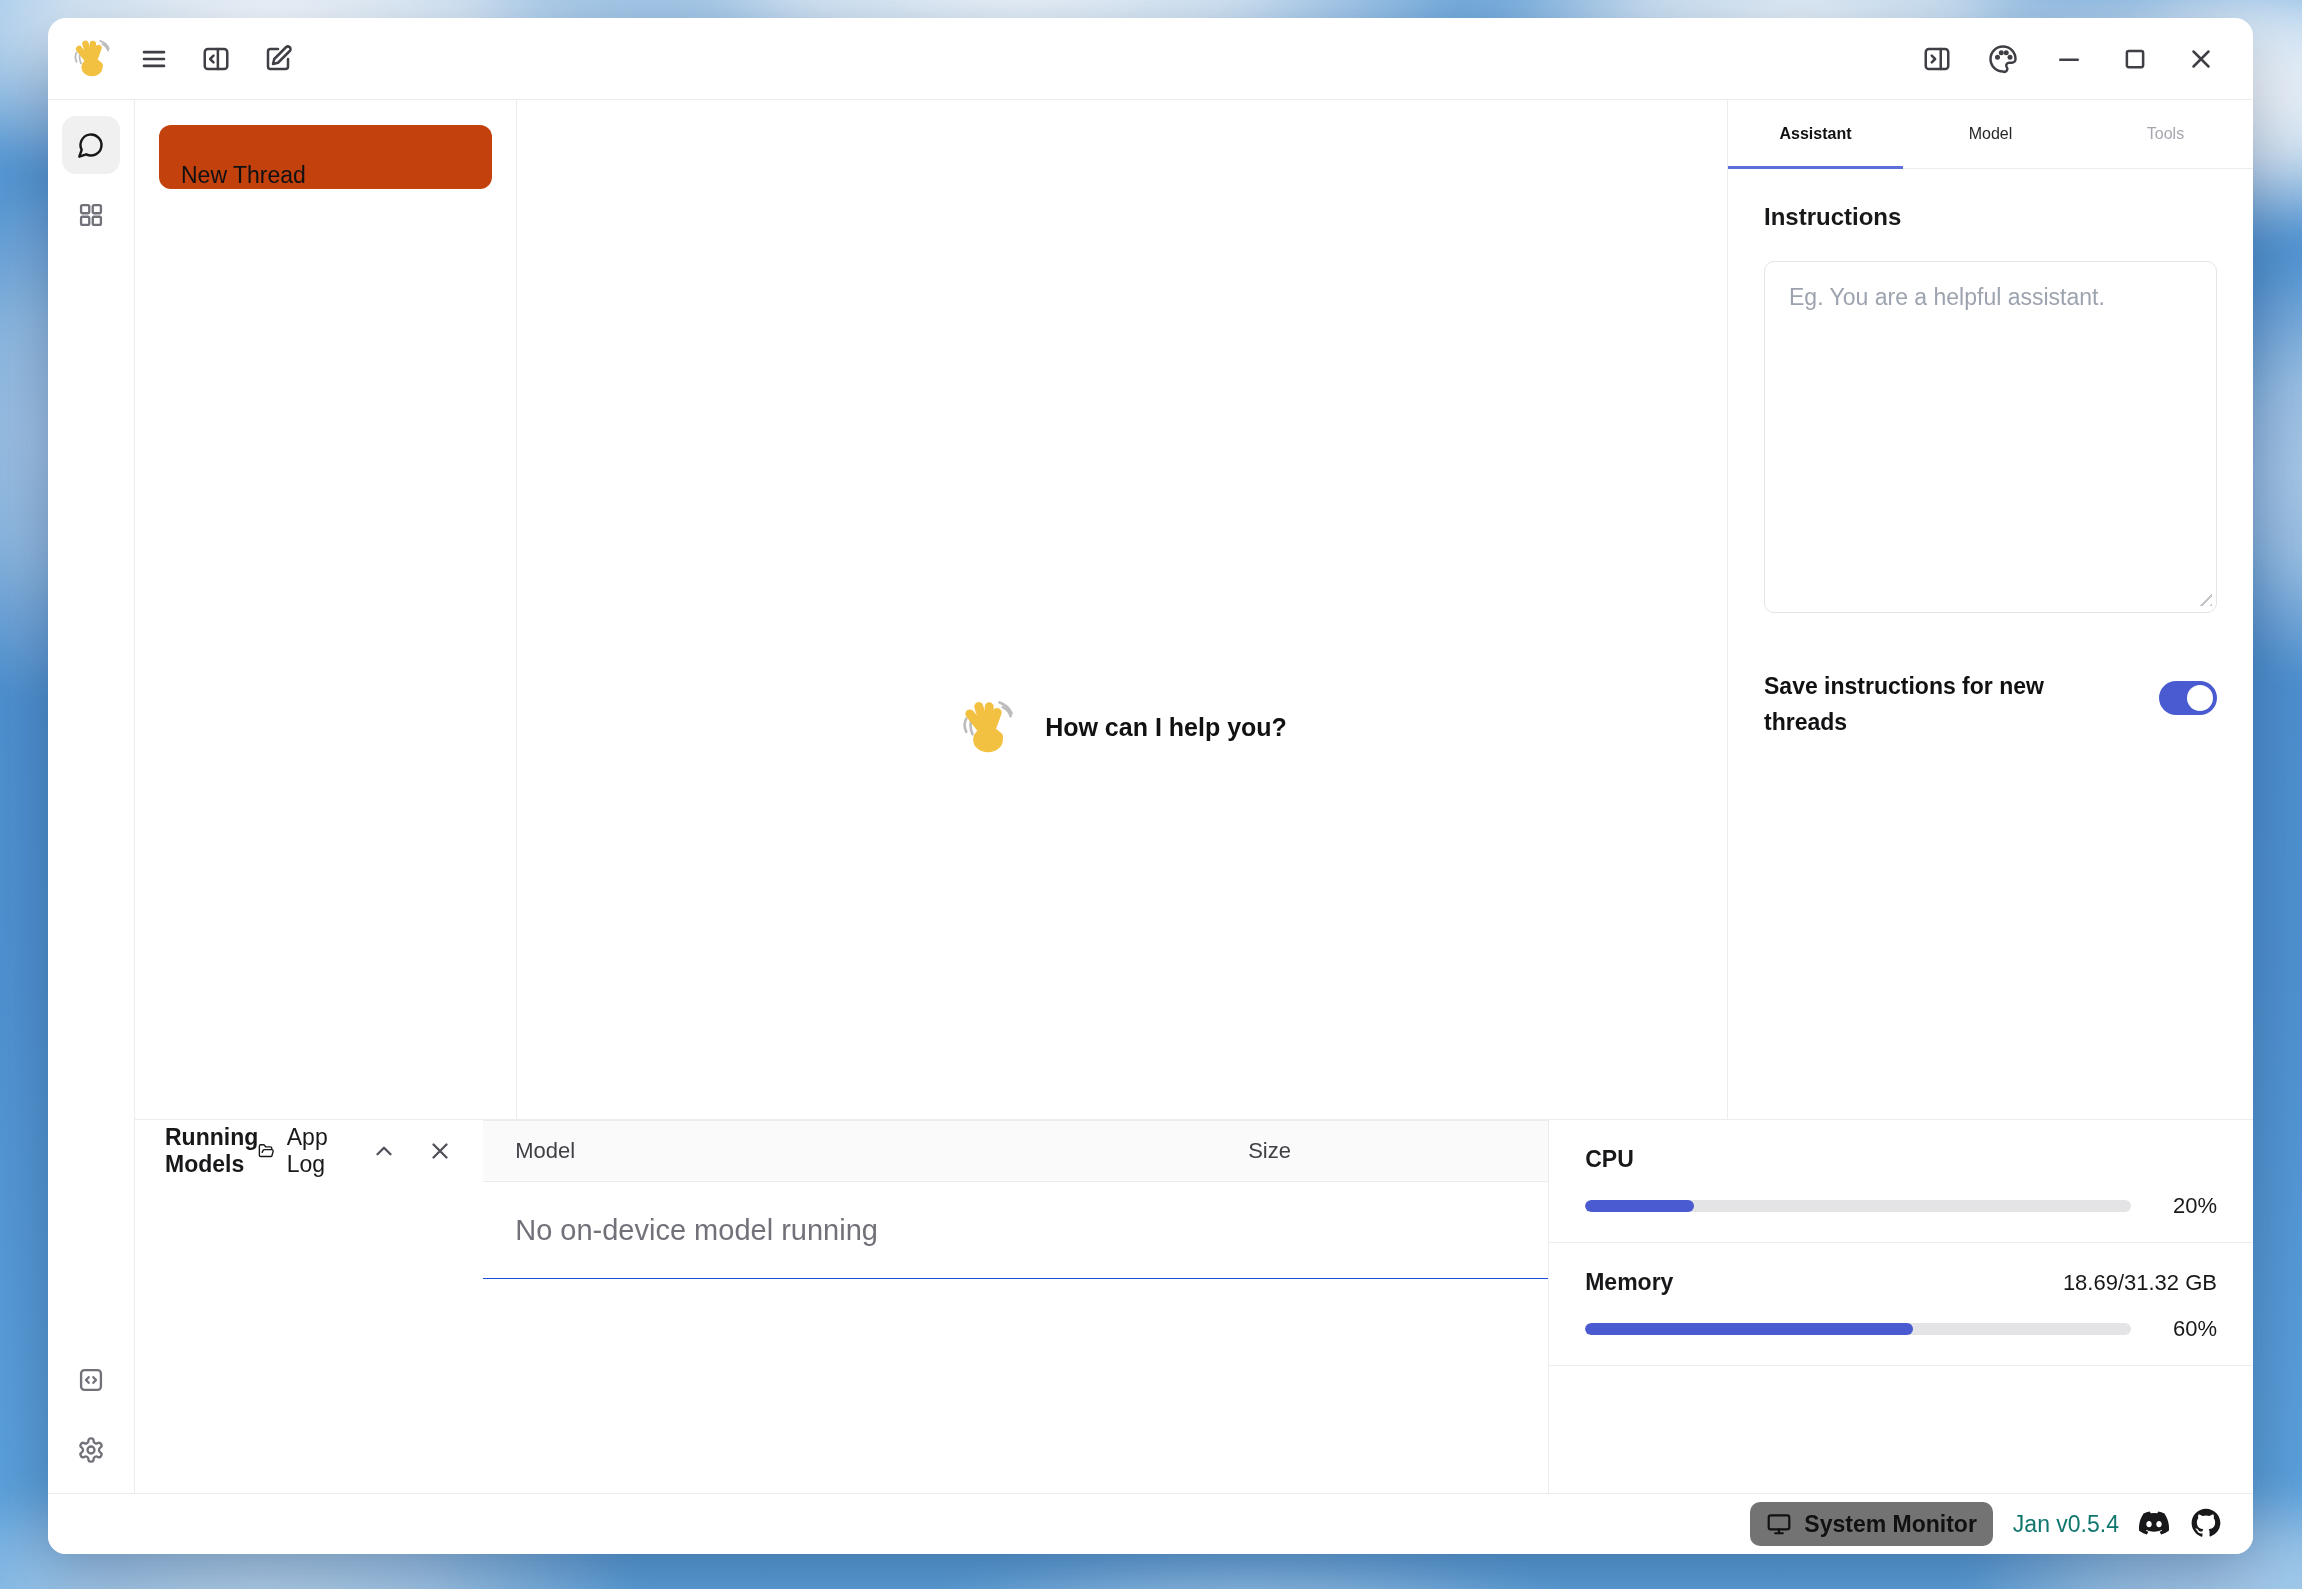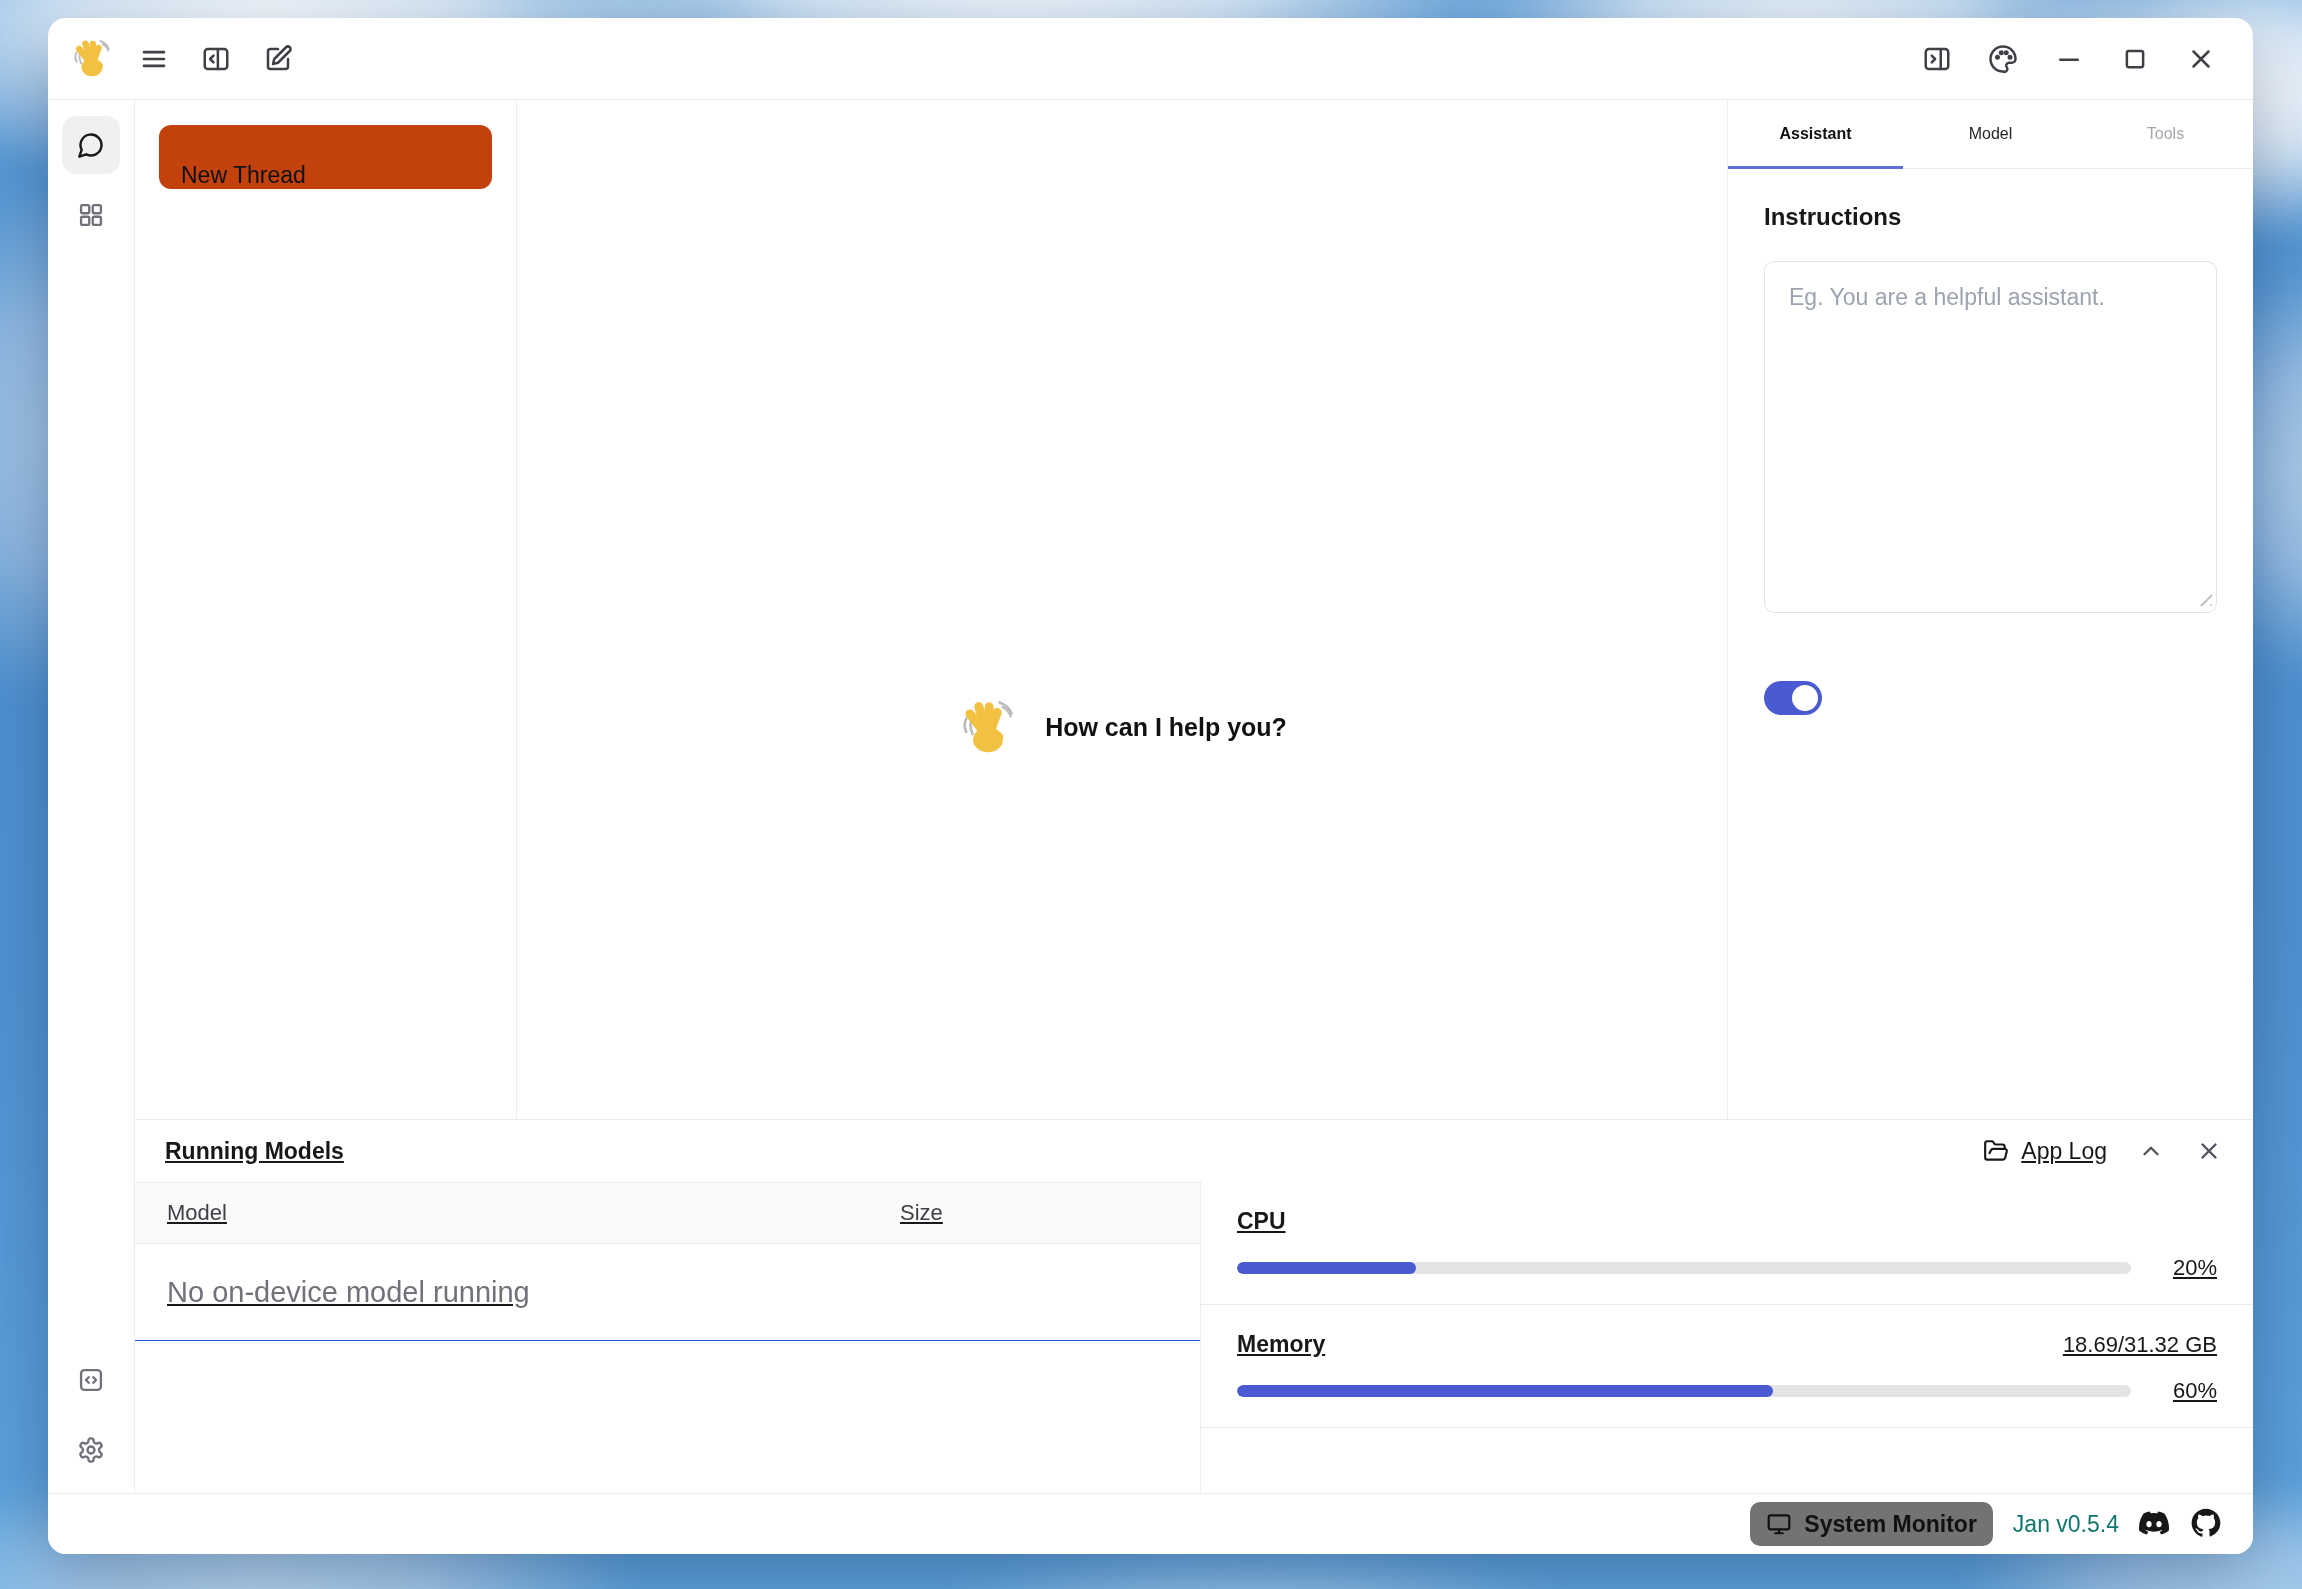--- a/index.html
+++ b/index.html
@@ -75,21 +75,21 @@
     clip-path:polygon(100% 0, 100% 100%, 0 100%); pointer-events:none; }
   .save-row { display:flex; align-items:flex-start; justify-content:space-between; margin-top:56px; }
   .save-label { font-size:23px; font-weight:600; line-height:1.55; width:320px; color:#111113; }
   .toggle { width:58px; height:34px; border-radius:17px; background:#cfcfd6; position:relative;
     cursor:pointer; margin-top:12px; flex:0 0 auto; }
   .toggle[data-state="on"] { background:var(--accent); }
   .toggle .knob { position:absolute; top:4px; left:4px; width:26px; height:26px; border-radius:50%; background:#fff; }
   .toggle[data-state="on"] .knob { left:auto; right:4px; }
 
   
-  .bottom-panel { flex:0 0 374px; border-top:1px solid #ececee; display:flex; flex-direction:column; background:#fff;text-decoration:underline; }
+  .bottom-panel { flex:0 0 374px; border-top:1px solid #ececee; display:flex; flex-direction:row; background:#fff; }
   .bp-header { height:62px; flex:0 0 62px; display:flex; align-items:center; padding:0 30px; }
   .bp-title { font-size:23px; font-weight:600; }
   .bp-actions { margin-left:auto; display:flex; align-items:center; gap:30px; }
   .applog-btn { display:flex; align-items:center; gap:12px; font-size:23px; color:#18181b; cursor:pointer; }
   .applog-btn svg { width:26px; height:26px; }
   .bp-icon { width:28px; height:28px; color:#52525b; cursor:pointer; display:flex; align-items:center; justify-content:center; }
   .bp-icon svg { width:26px; height:26px; }
   .bp-content { flex:1; display:flex; min-height:0; }
 
   .rm-table { width:1066px; flex:0 0 1066px; border-right:1px solid #ececee; }
@@ -282,20 +282,21 @@
             <div class="tab active">Assistant</div>
             <div class="tab">Model</div>
             <div class="tab muted">Tools</div>
           </div>
           <div class="assistant-content">
             <div class="instructions-heading">Instructions</div>
             <div class="ta-wrap">
               <textarea class="instructions-box" placeholder="Eg. You are a helpful assistant." style=""></textarea>
             </div>
             <div class="save-row">
+              <div class="save-label">Save instructions for new threads</div>
               <div class="toggle" data-state="on">
                 <div class="knob"></div>
               </div>
             </div>
           </div>
         </div>
       </div>
 
       <div class="bottom-panel">
         <div class="bp-header">

